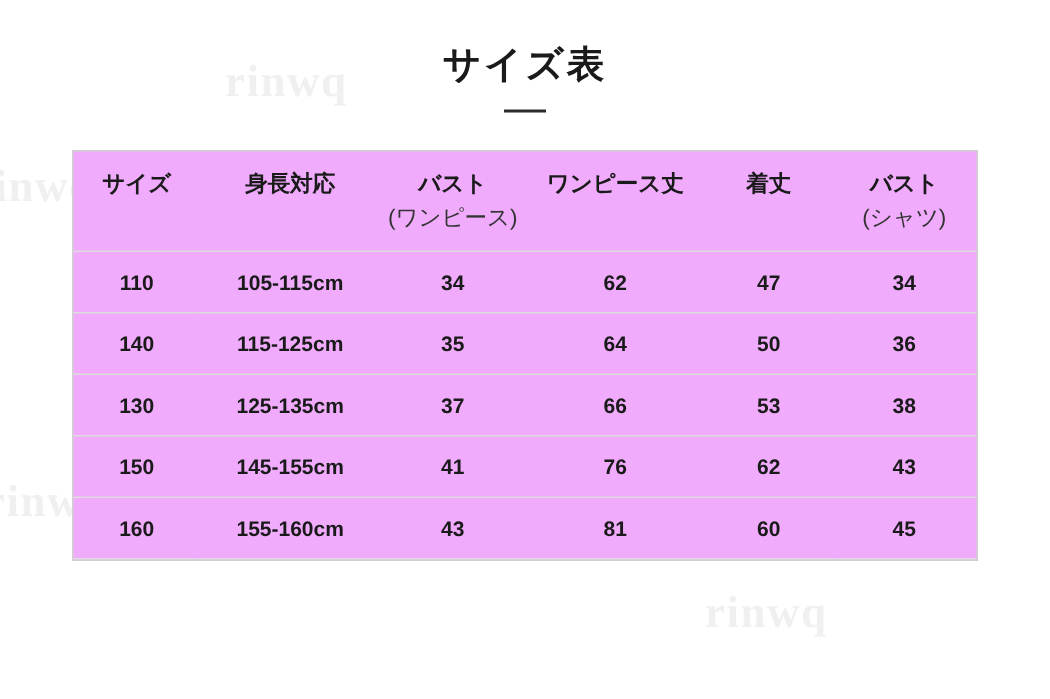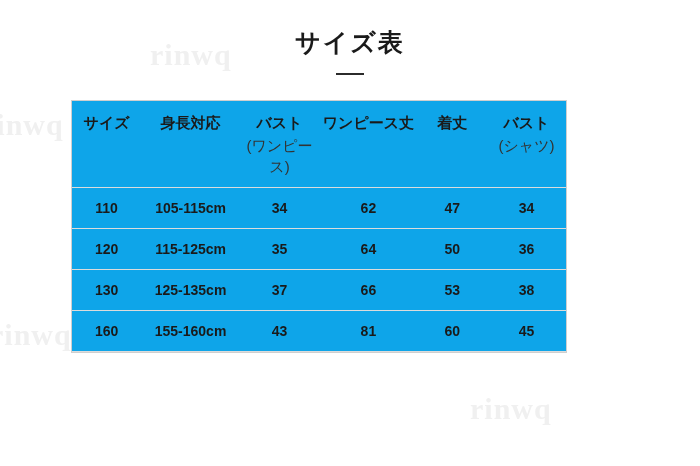--- a/index.html
+++ b/index.html
@@ -61,25 +61,24 @@
     width: 28px;
     height: 2px;
     background: #2b2b2b;
     margin: 14px auto 0 auto;
   }
 
   .table-box {
     position: absolute;
     left: 48px;
     top: 100px;
-    width: 496px;
+    width: 604px;
     border: 1px solid #cfcfcf;
     box-sizing: border-box;
-    background: #0ea5e9;
-    margin-left: 23px;
+    background: #f0abfc;
   }
 
   table.size-table {
     width: 100%;
     border-collapse: collapse;
     table-layout: fixed;
   }
   table.size-table th,
   table.size-table td {
     text-align: center;
@@ -179,36 +178,44 @@
       <tbody>
         <tr>
           <td>110</td>
           <td>105-115cm</td>
           <td>34</td>
           <td>62</td>
           <td>47</td>
           <td>34</td>
         </tr>
         <tr>
-          <td>120</td>
+          <td>140</td>
           <td>115-125cm</td>
           <td>35</td>
           <td>64</td>
           <td>50</td>
           <td>36</td>
         </tr>
         <tr>
           <td>130</td>
           <td>125-135cm</td>
           <td>37</td>
           <td>66</td>
           <td>53</td>
           <td>38</td>
         </tr>
         <tr>
+          <td>150</td>
+          <td>145-155cm</td>
+          <td>41</td>
+          <td>76</td>
+          <td>62</td>
+          <td>43</td>
+        </tr>
+        <tr>
           <td>160</td>
           <td>155-160cm</td>
           <td>43</td>
           <td>81</td>
           <td>60</td>
           <td>45</td>
         </tr>
       </tbody>
     </table>
   </div>

